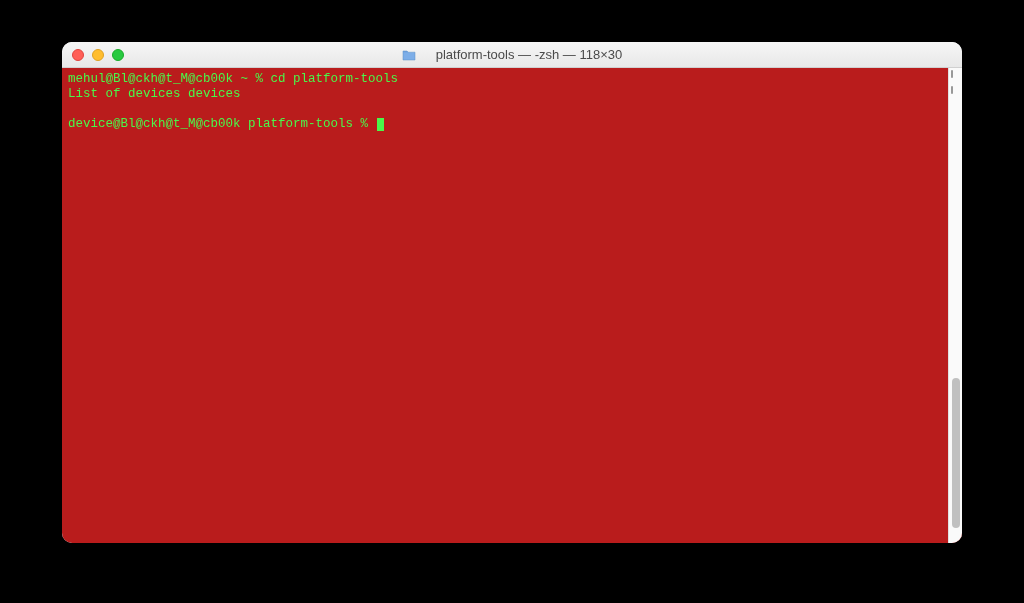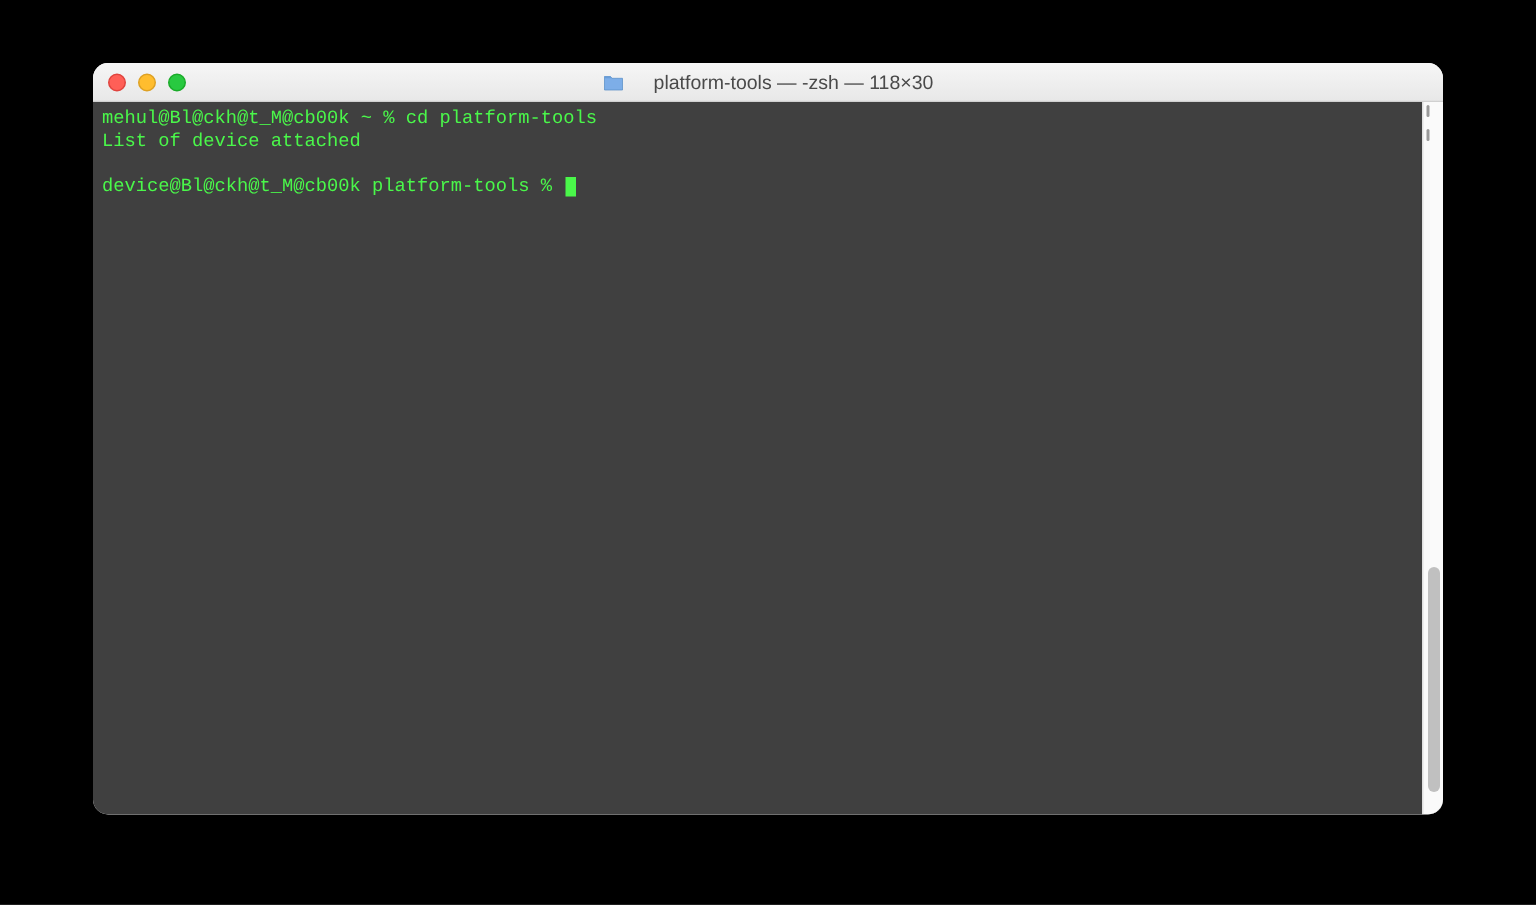--- a/index.html
+++ b/index.html
@@ -62,21 +62,21 @@
     }
     .folder-icon {
       width: 14px;
       height: 12px;
       position: relative;
     }
     .folder-icon svg {
       display: block;
     }
     .terminal-body {
-      background: #404040;
+      background: #b91c1c;
       height: 475px;
       padding: 4px 6px;
       font-size: 12.5px;
       line-height: 15px;
       color: #4af74a;
       position: relative;
       overflow: hidden;
     }
     .terminal-content {
       width: calc(100% - 14px);
@@ -141,21 +141,21 @@
           <path d="M1 2 L5 2 L6 3.2 L13 3.2 L13 11 L1 11 Z" fill="#7daee8" stroke="#5a8fc7" stroke-width="0.5"></path>
           <path d="M1 2 L5 2 L6 3.2 L1 3.2 Z" fill="#6a9dd8"></path>
         </svg>
       </span>
       <span>platform-tools — -zsh — 118×30</span>
     </div>
   </div>
   <div class="terminal-body">
     <div class="terminal-content">
       <div class="line">mehul@Bl@ckh@t_M@cb00k ~ % cd platform-tools</div>
-      <div class="line">List of device attached</div>
+      <div class="line">List of devices devices</div>
       <div class="blank-line"></div>
       <div class="line"><span>device@Bl@ckh@t_M@cb00k platform-tools % </span><span class="cursor"></span></div>
     </div>
     <div class="scrollbar-track">
       <div class="scrollbar-line-indicator sli-1"></div>
       <div class="scrollbar-line-indicator sli-2"></div>
       <div class="scrollbar-thumb"></div>
     </div>
   </div>
 </div>

